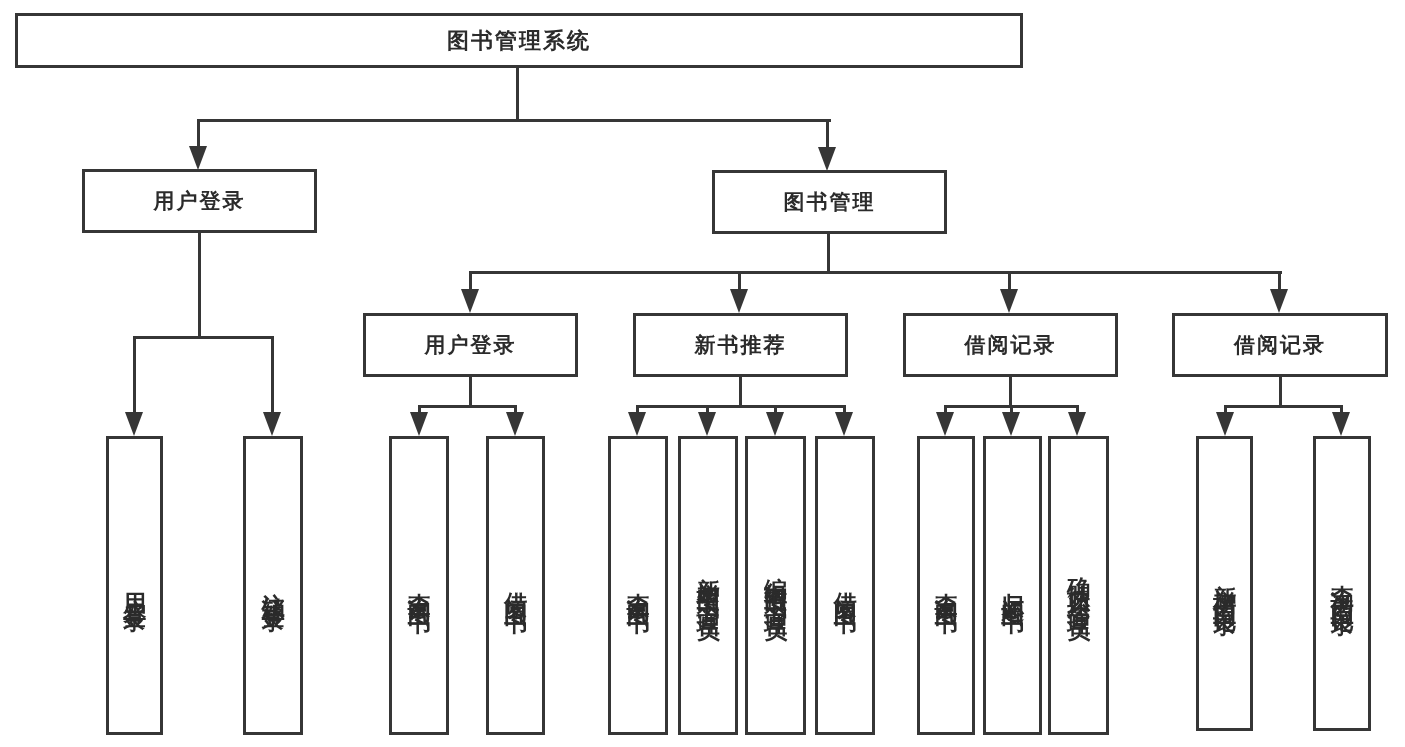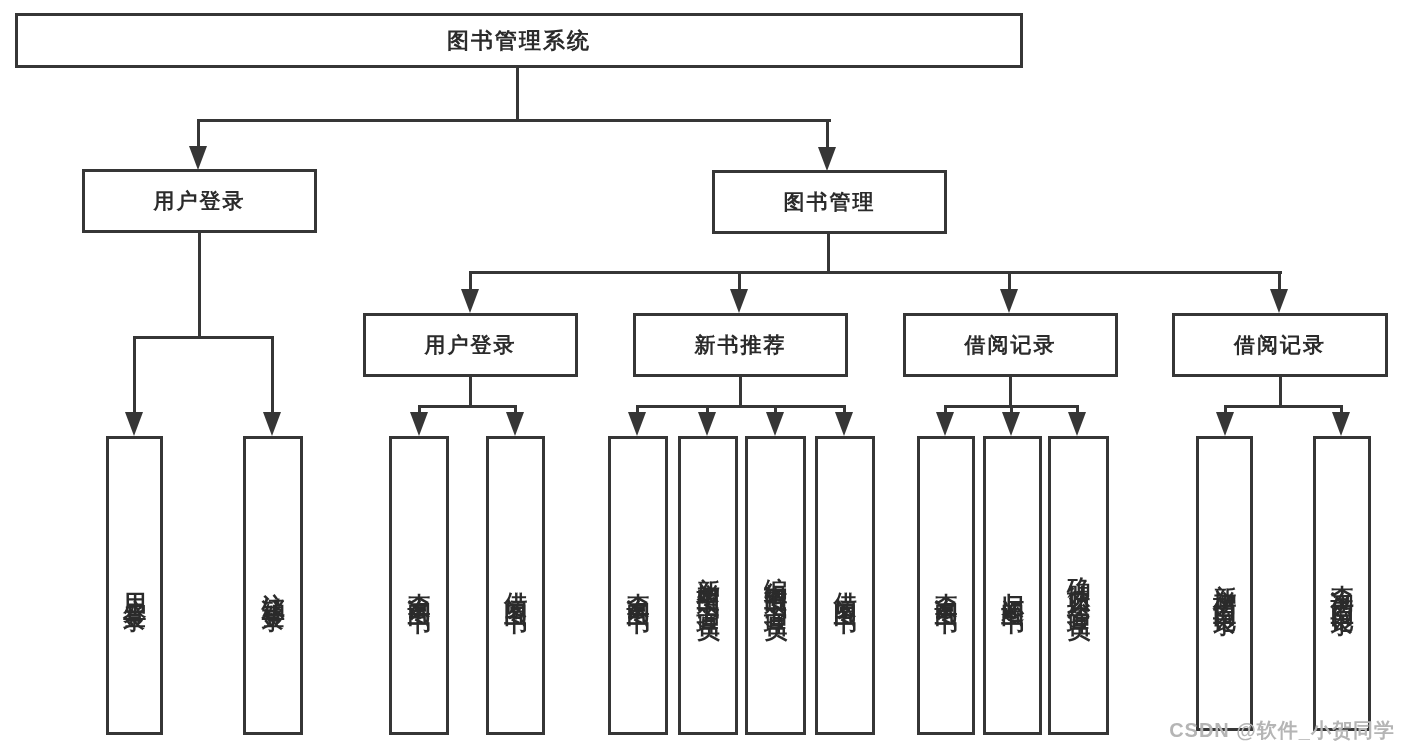--- a/index.html
+++ b/index.html
@@ -187,15 +187,14 @@
     <span class="v-label">确认归还（管理员）</span>
   </div>
 
   <div class="node" style="left:1196px;top:436px;width:57px;height:295px;">
     <span class="v-label">新增借阅记录</span>
   </div>
   <div class="node" style="left:1313px;top:436px;width:58px;height:295px;">
     <span class="v-label">查询借阅记录</span>
   </div>
 
-  <div class="watermark">CSDN @软件_小贺同学</div>
 
 </div>
 
 </body></html>

